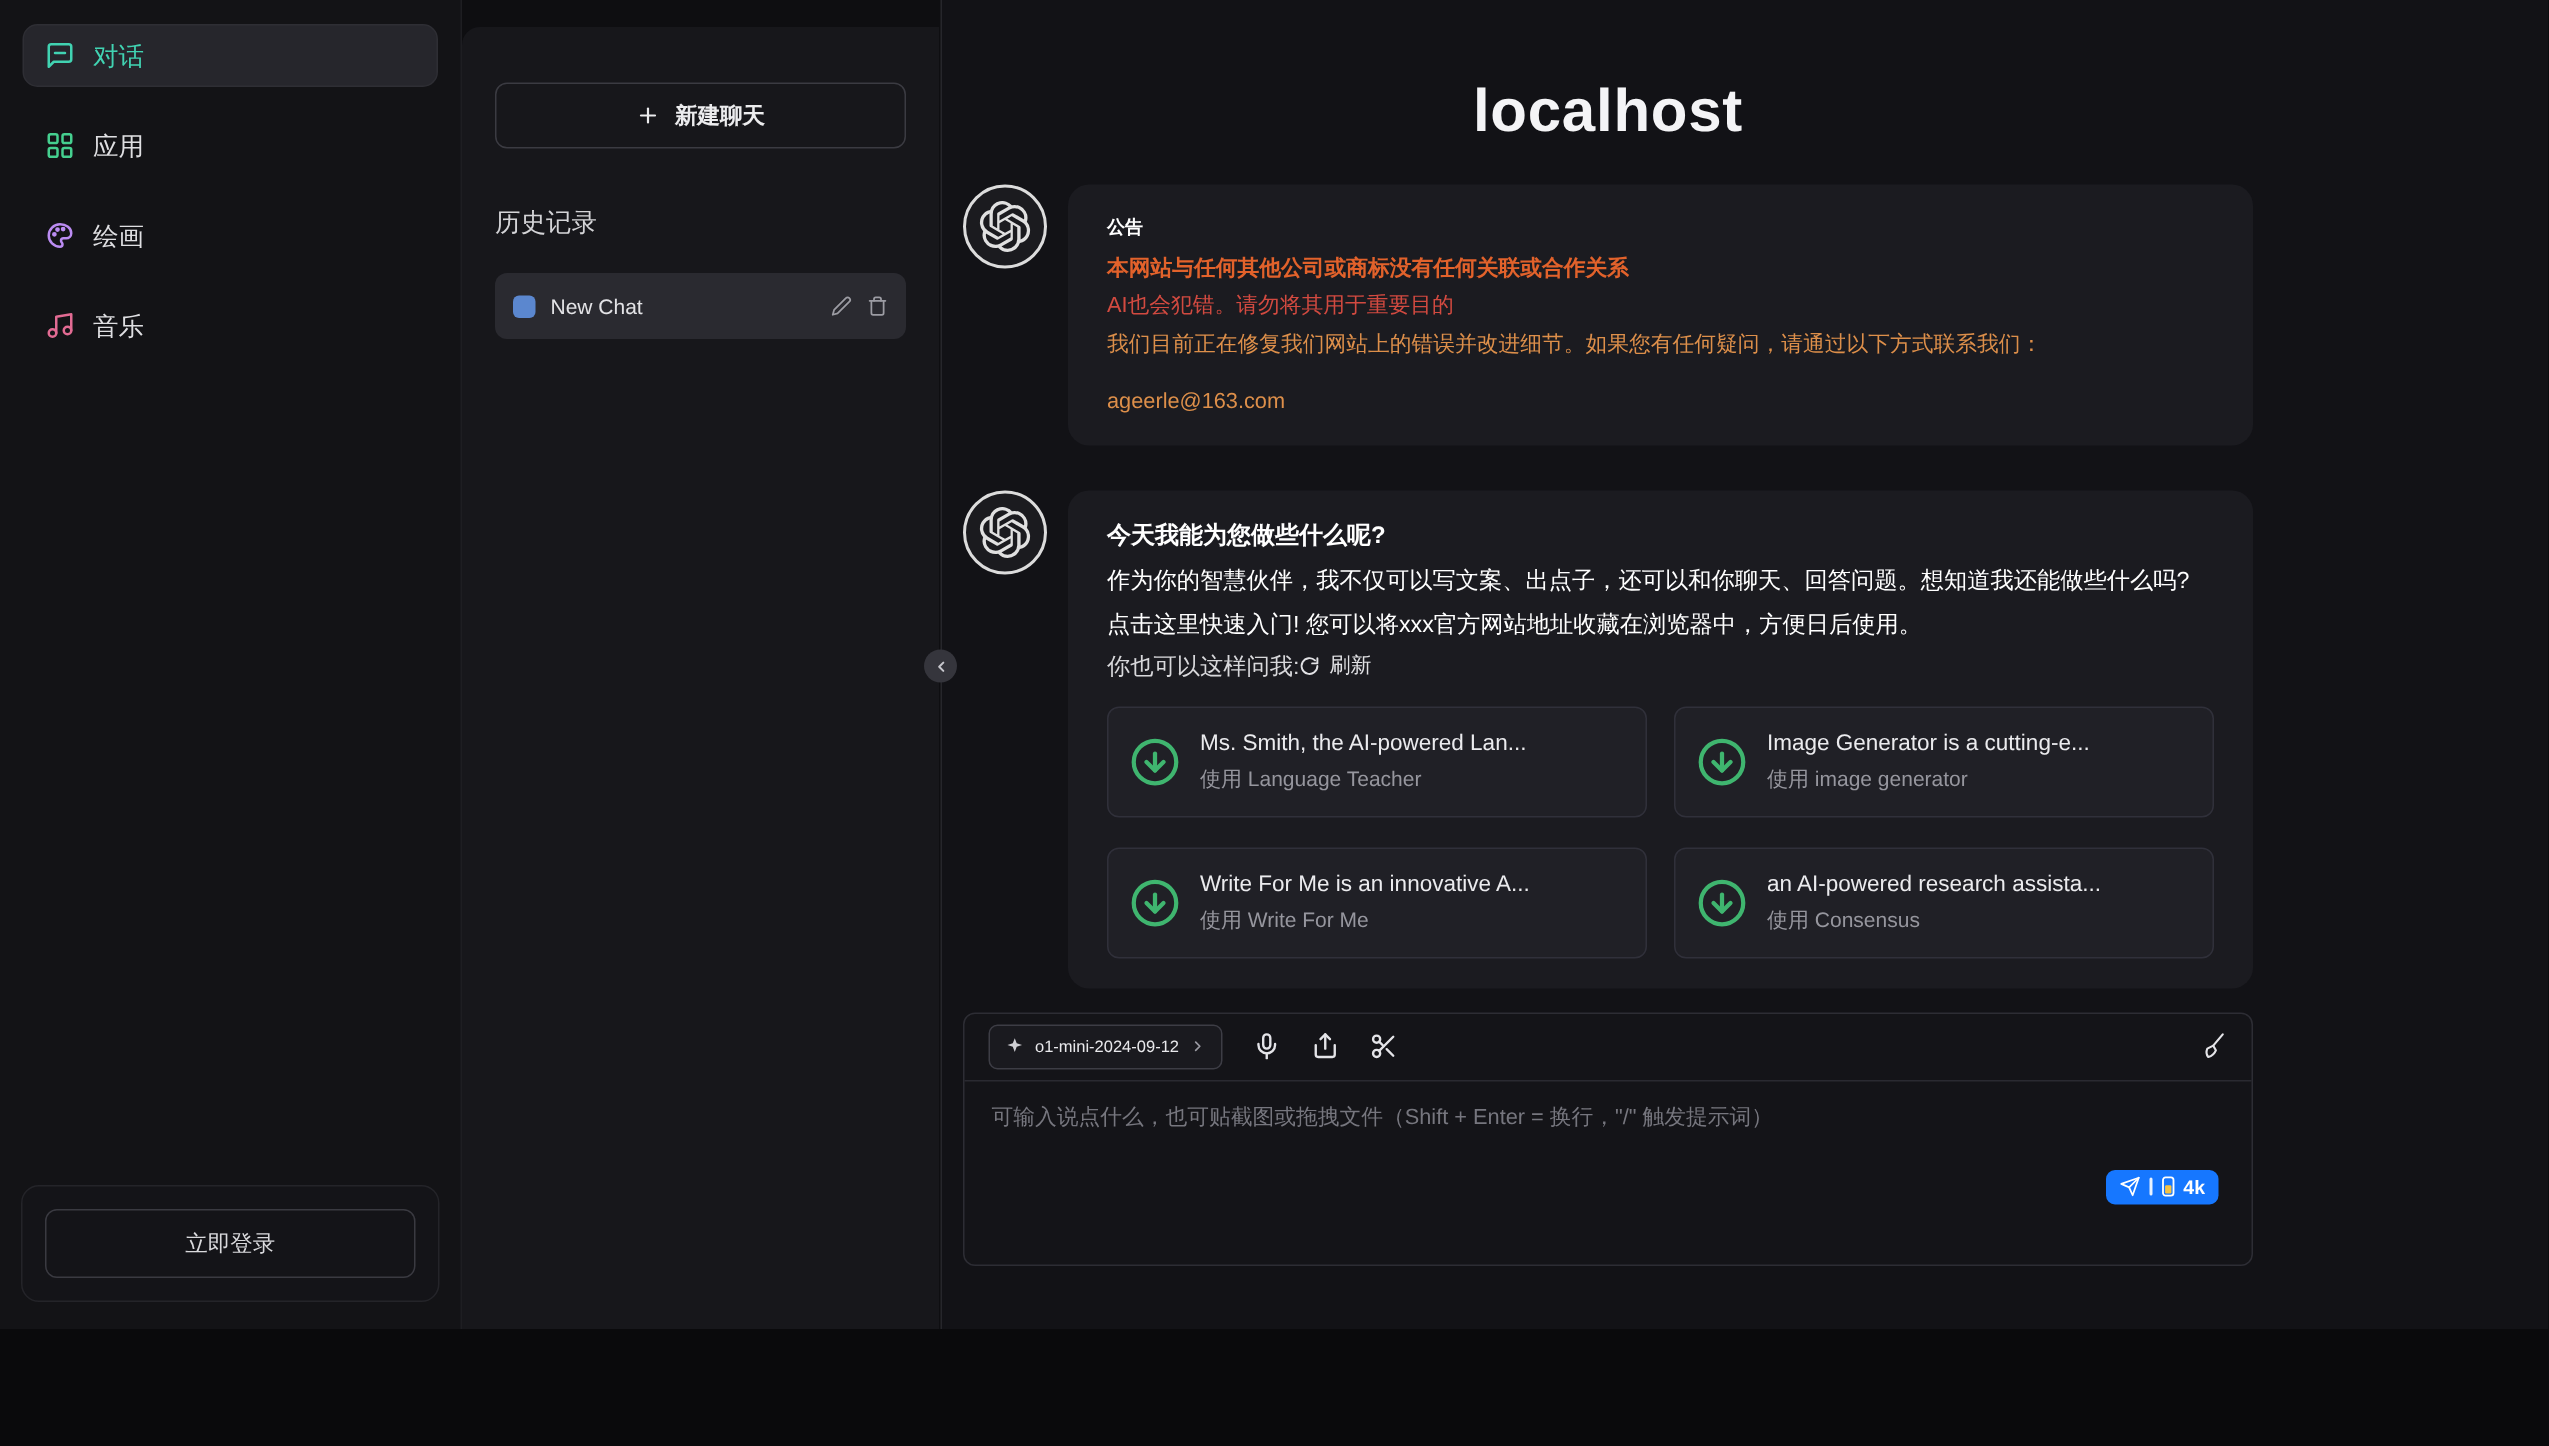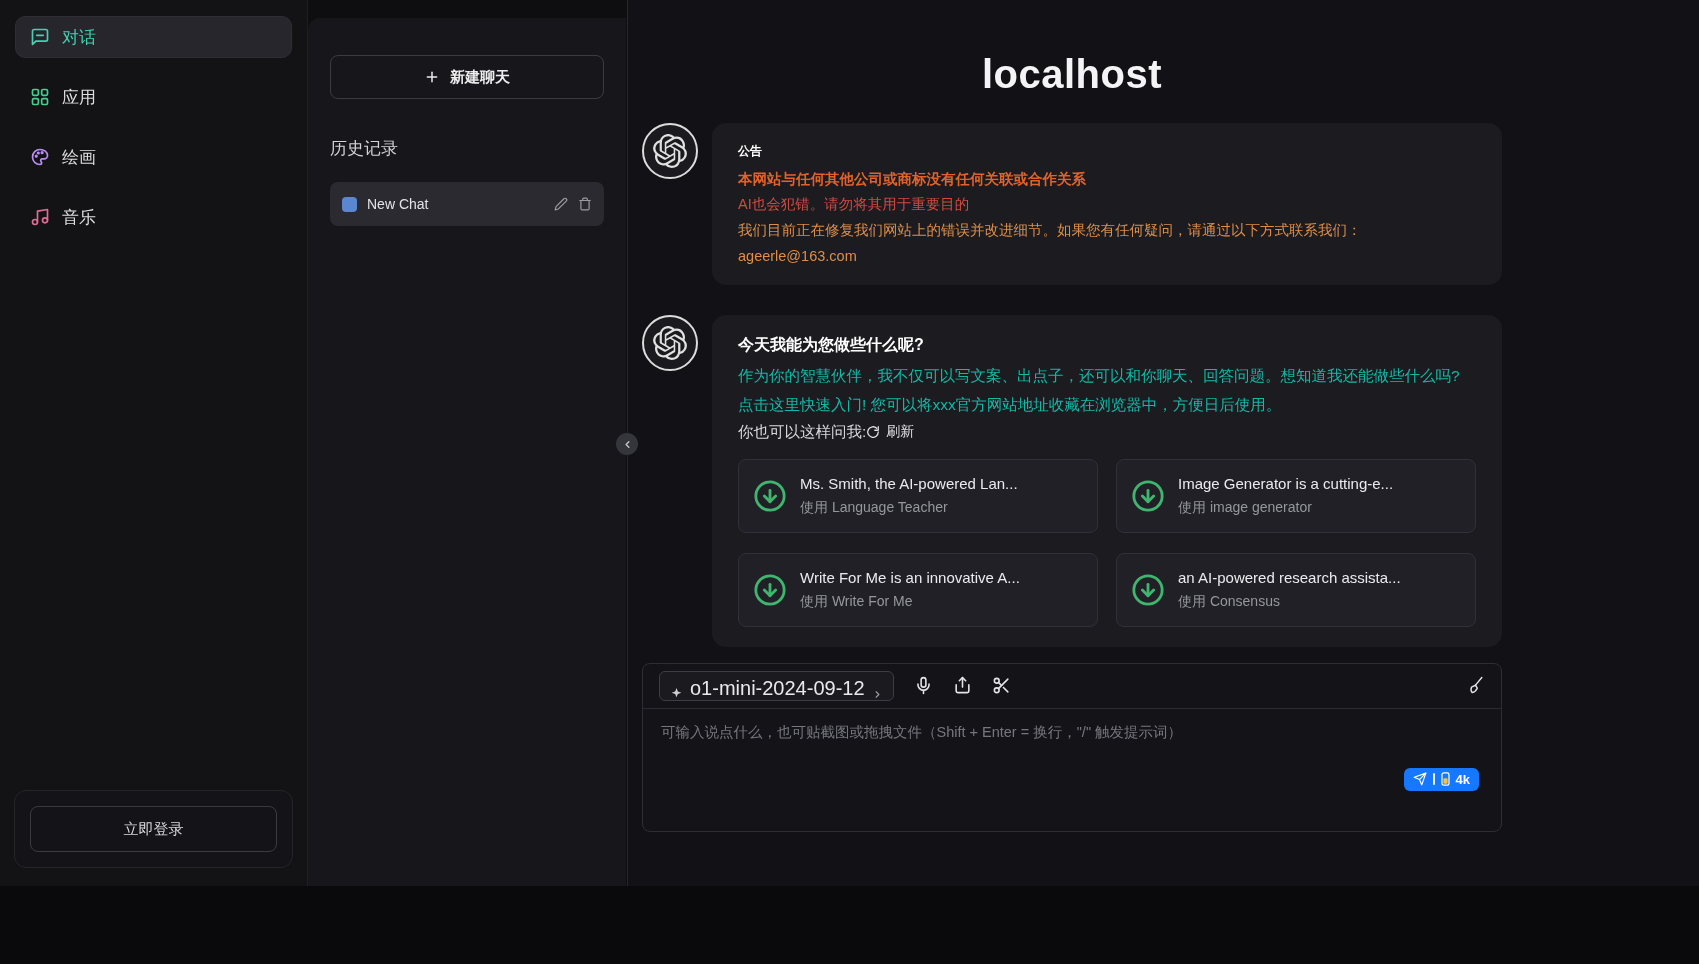--- a/index.html
+++ b/index.html
@@ -49,42 +49,42 @@
   .msg-row.second { margin-top:30px; }
   .avatar { width:56px; height:56px; flex:none; border-radius:50%; background:#1b1b1f;
             border:2px solid #dcdcdc; display:flex; align-items:center; justify-content:center; }
   .bubble { flex:1; background:#1b1b20; border-radius:14px; padding:20px 26px; }
   .ann-title { font-size:12px; font-weight:700; color:#ffffff; margin-bottom:8px; }
   .ann-line { font-size:14.5px; line-height:1.55; margin:3px 0; }
   .l1 { color:#e2622b; font-weight:700; }
   .l2 { color:#d24a40; }
   .l3 { color:#dd8f4a; }
   .ann-email { display:inline-block; color:#dd8f4a; font-size:14.5px; text-decoration:none;
-               cursor:pointer; margin-top:4px; }
+               cursor:pointer; margin-top:16px; }
 
   .welcome-title { font-size:16px; font-weight:700; color:#ffffff; margin-bottom:6px; }
-  .welcome-body { font-size:15.5px; color:#14b8a6; line-height:1.85; }
+  .welcome-body { font-size:15.5px; color:#ffffff; line-height:1.85; }
   .ask-row { display:flex; align-items:center; font-size:15.5px;
              color:#d8d8db; margin-top:2px; }
   .refresh-btn { display:flex; align-items:center; gap:6px; background:none; border:none; color:#e2e2e5;
                  font-size:14px; cursor:pointer; font-family:inherit; }
   .sugg-grid { display:grid; grid-template-columns:1fr 1fr; column-gap:18px; row-gap:20px; margin-top:16px; }
   .sugg-card { background:#202026; border:1px solid #30303a; border-radius:8px; padding:12px 14px;
                display:flex; align-items:center; gap:13px; min-height:74px; cursor:pointer; }
   .sugg-icon { flex:none; display:flex; }
   .sugg-title { font-size:15px; color:#ebebee; margin-bottom:7px; font-weight:500; white-space:nowrap;
                 overflow:hidden; text-overflow:ellipsis; max-width:300px; }
   .sugg-sub { font-size:14px; color:#96969e; }
 
   
   .composer { margin-top:16px; border:1px solid #2d2d34; border-radius:8px; background:#141418; }
   .composer-toolbar { height:45px; display:flex; align-items:center; gap:20px; padding:0 16px;
                       border-bottom:1px solid #2a2a31; }
-  .model-chip { height:30px; display:flex; align-items:flex-end; gap:7px; padding:0 10px; background:#1a1a1f;
-                border:1px solid #3d3d45; border-radius:6px; color:#e9e9ec; font-size:20px; cursor:pointer;
+  .model-chip { height:30px; display:flex; align-items:center; gap:7px; padding:0 10px; background:#1a1a1f;
+                border:1px solid #3d3d45; border-radius:6px; color:#e9e9ec; font-size:11px; cursor:pointer;
                 font-family:inherit; }
   .tool-btn { background:none; border:none; padding:0; cursor:pointer; display:flex; align-items:center;
               color:#e4e4e8; }
   .toolbar-spacer { flex:1; }
   .composer-body { position:relative; height:122px; }
   .composer-body textarea { width:100%; height:100%; background:transparent; border:none; outline:none;
                             resize:none; padding:14px 18px; font-size:14.5px; color:#dedee2;
                             font-family:inherit; }
   .composer-body textarea::placeholder { color:#76767e; }
   .token-badge { position:absolute; right:22px; bottom:40px; display:flex; align-items:center; gap:6px;

